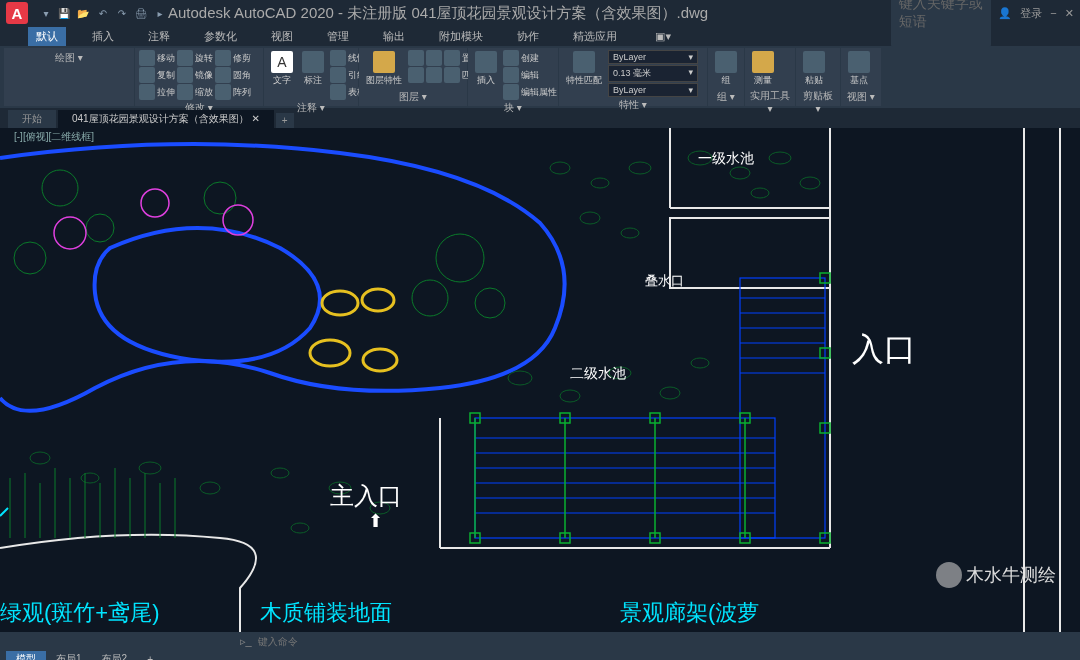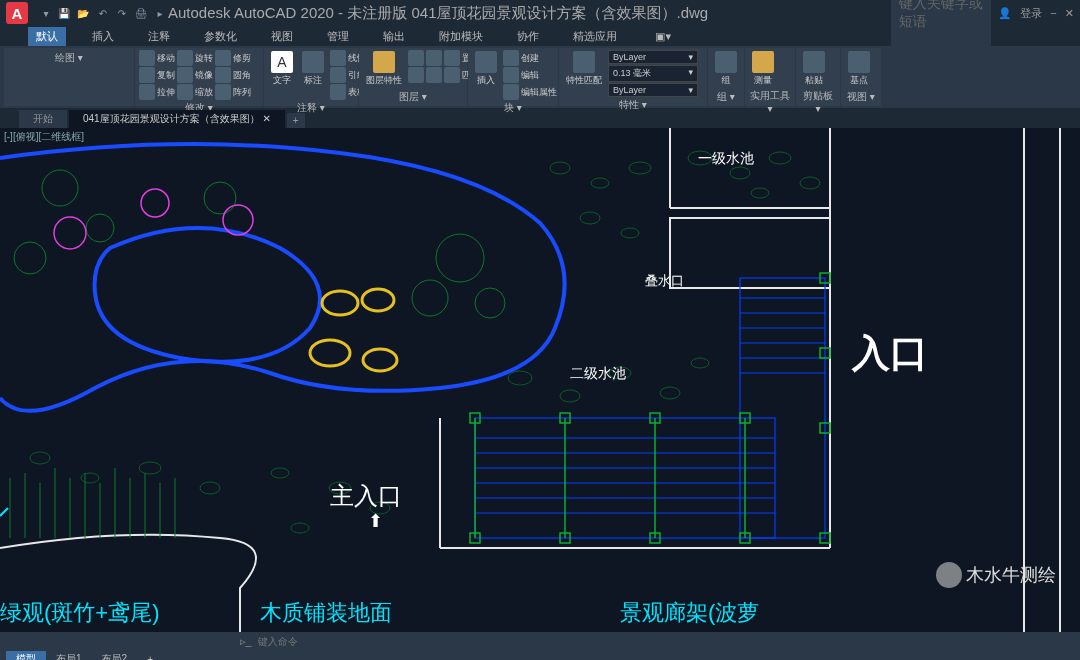--- a/index.html
+++ b/index.html
@@ -18,21 +18,21 @@
 .panel{background:#323f4f;display:flex;flex-direction:column;padding:2px 4px}
 .panel-body{flex:1;display:flex;gap:3px;align-items:flex-start}
 .panel-label{font-size:10px;text-align:center;color:#bbb;padding-top:1px}
 .pbtn{display:flex;flex-direction:column;align-items:center;gap:1px;padding:1px 3px}
 .picon{width:16px;height:16px;background:#4a6070;border-radius:2px}
 .picon.lg{width:22px;height:22px}
 .ptxt{font-size:9px;color:#ccc;white-space:nowrap}
 .vstack{display:flex;flex-direction:column;gap:1px}
 .hstack{display:flex;gap:2px;align-items:center}
 .combo{background:#1a2332;border:1px solid #444;padding:1px 4px;font-size:9px;color:#ccc;width:90px;display:flex;justify-content:space-between}
-.tabs{height:20px;background:#1e2936;display:flex;align-items:flex-end;padding-left:19px}
+.tabs{height:20px;background:#1e2936;display:flex;align-items:flex-end;padding-left:8px}
 .tab{padding:2px 14px;font-size:10px;color:#999;background:#2a3847;margin-right:2px}
 .tab.active{background:#0d1622;color:#ccc}
 .canvas{position:relative;height:504px;background:#0d1622;overflow:hidden}
 .canvas svg{position:absolute;top:0;left:0}
 .label{position:absolute;color:#fff;font-family:"SimHei",sans-serif}
 .label.cyan{color:#00e5ff}
 .cmdline{height:18px;background:#2a3847;display:flex;align-items:center;padding-left:240px;gap:6px}
 .cmdline input{background:transparent;border:none;color:#888;font-size:10px;outline:none;width:200px}
 .bottabs{height:18px;background:#2a3847;display:flex;align-items:center;padding-left:6px}
 .bottabs span{padding:1px 10px;font-size:10px;color:#bbb}
@@ -368,27 +368,27 @@
     <g stroke="#e6c020" stroke-width="3" fill="none">
       <ellipse cx="340" cy="175" rx="18" ry="12"></ellipse>
         <ellipse cx="378" cy="172" rx="16" ry="11"></ellipse>
       <ellipse cx="330" cy="225" rx="20" ry="13"></ellipse>
         <ellipse cx="380" cy="232" rx="17" ry="11"></ellipse>
     </g>
 
     <line x1="0" y1="388" x2="8" y2="380" stroke="#00e5ff" stroke-width="2"></line>
   </svg>
 
-  <div class="label" style="top:2px;left:4px;font-size:10px;color:#8aa">[-][俯视][二维线框]</div>
+  <div class="label" style="top:2px;left:14px;font-size:10px;color:#8aa">[-][俯视][二维线框]</div>
   <div class="label" style="top:22px;left:698px;font-size:14px">一级水池</div>
   <div class="label" style="top:237px;left:570px;font-size:14px">二级水池</div>
   <div class="label" style="top:144px;left:645px;font-size:13px">叠水口</div>
   <div class="label" style="top:352px;left:330px;font-size:24px;font-weight:normal">主入口</div>
   <div class="label" style="top:382px;left:368px;font-size:18px">⬆</div>
-  <div class="label" style="top:200px;left:852px;font-size:38px;font-weight:bold">入口</div>
+  <div class="label" style="top:200px;left:852px;font-size:32px;font-weight:normal">入口</div>
   <div class="label cyan" style="top:470px;left:0px;font-size:22px">绿观(斑竹+鸢尾)</div>
   <div class="label cyan" style="top:470px;left:260px;font-size:22px">木质铺装地面</div>
   <div class="label cyan" style="top:470px;left:620px;font-size:22px">景观廊架(波萝</div>
 
   <div class="watermark">
     <div class="wechat"></div>
     <span>木水牛测绘</span>
   </div>
 </div>
 

